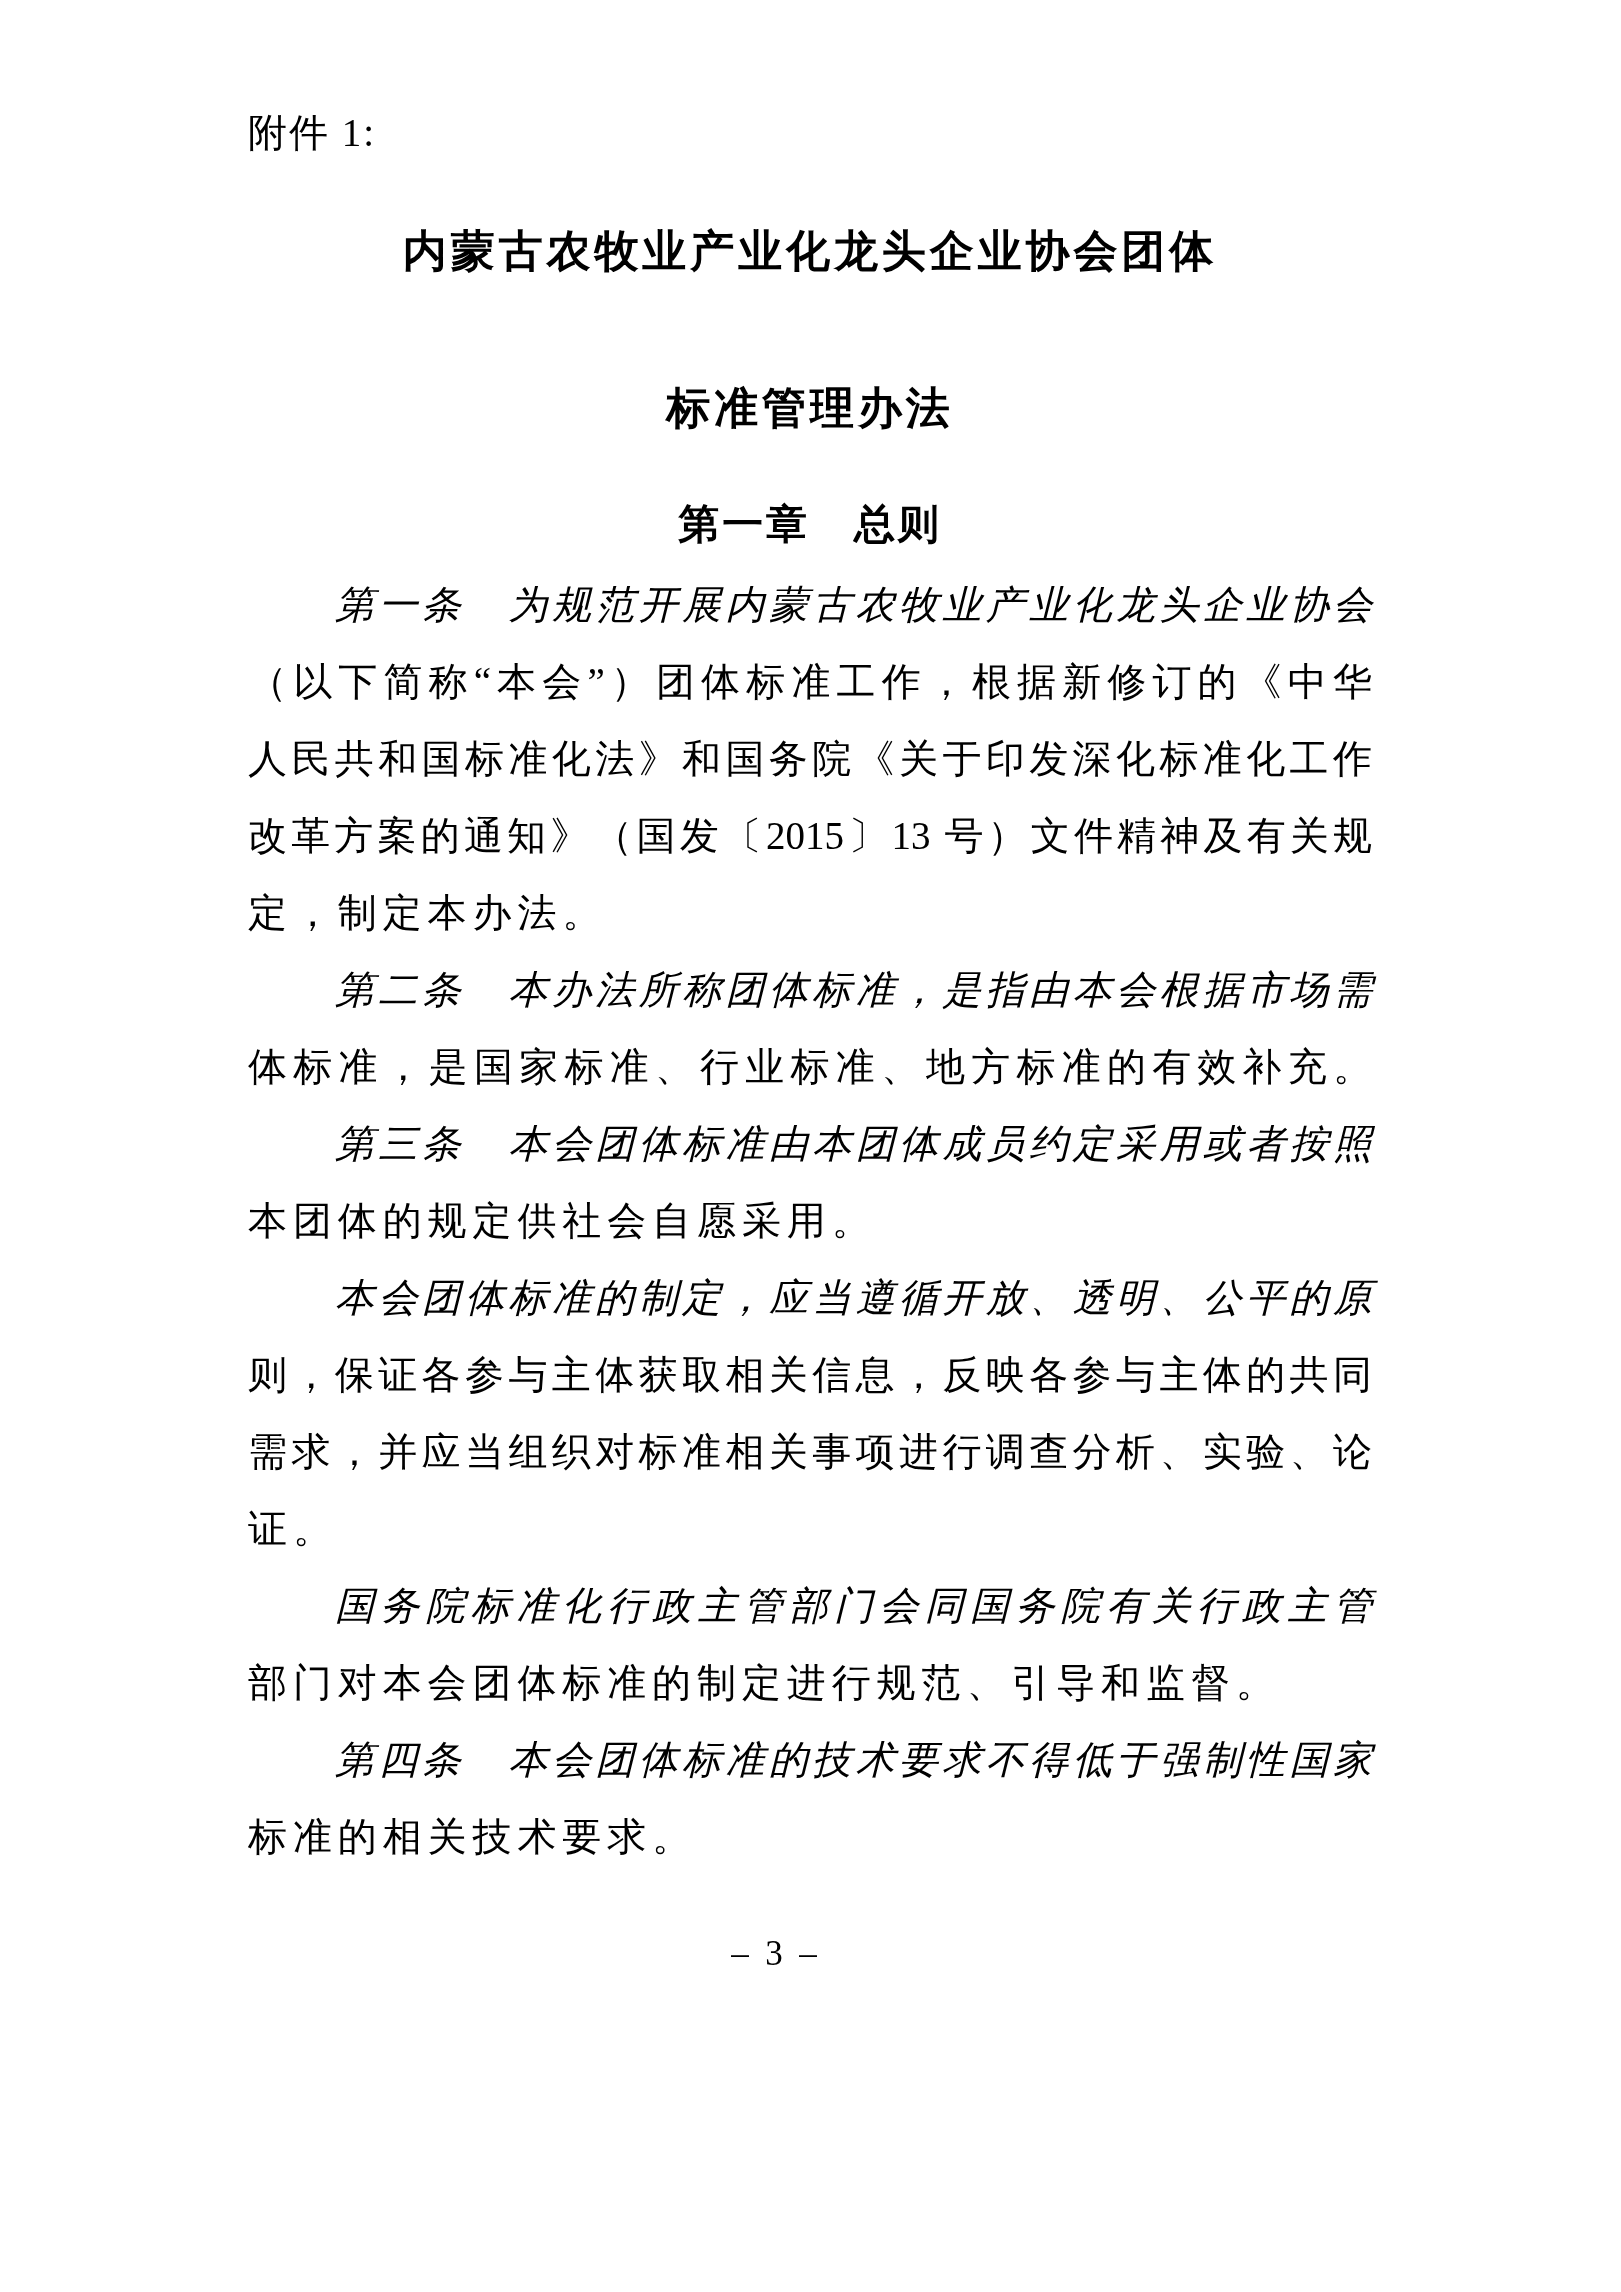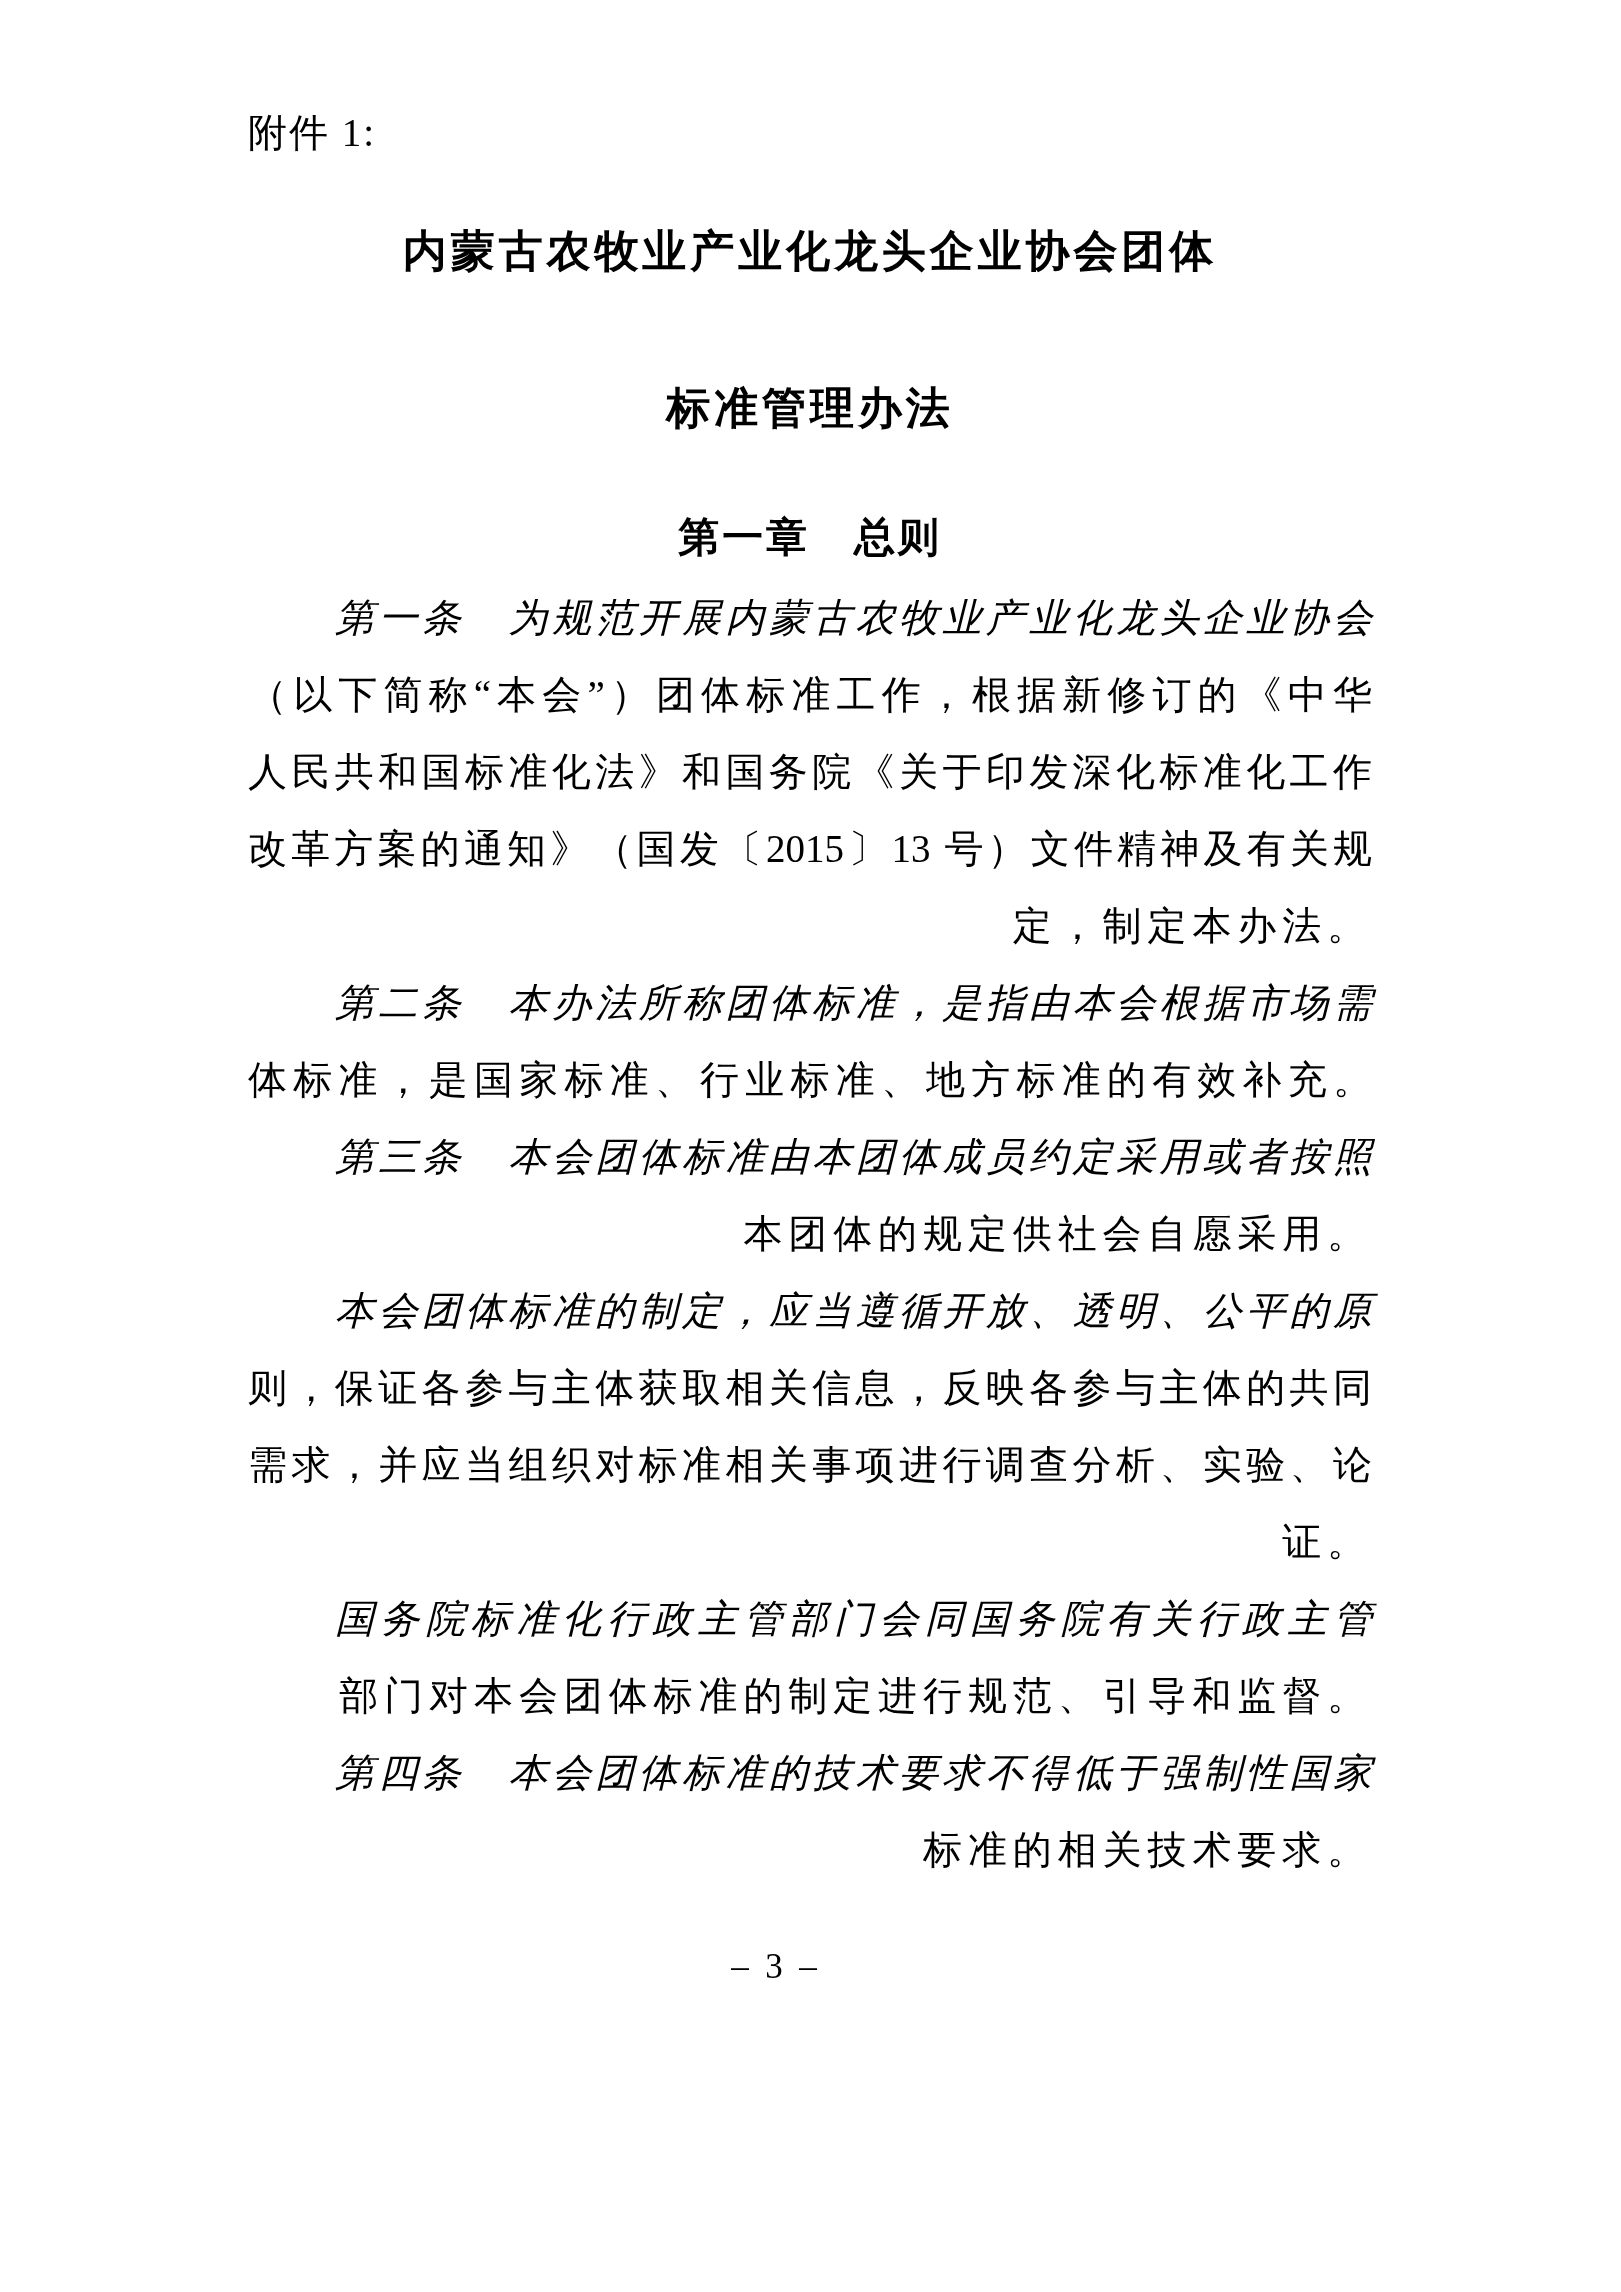--- a/index.html
+++ b/index.html
@@ -26,38 +26,37 @@
   }
   .title {
     margin: 15.7px 0 0 0;
     font-size: 44px;
     line-height: 157px;
     font-weight: bold;
     text-align: center;
     letter-spacing: 3.9px;
   }
   .chapter {
-    margin: 19px 0 0 0;
+    margin: 6px 0 0 0;
     font-size: 41px;
     line-height: 63px;
     font-weight: bold;
     text-align: center;
     letter-spacing: 2.9px;
     font-family: "Liberation Sans", "DejaVu Sans", sans-serif;
   }
   .doc-body {
     margin-top: 10.8px;
     font-size: 39px;
     line-height: 77px;
   }
   .doc-body p { margin: 0; padding: 0; }
   .bl {
     letter-spacing: 5.9px;
     white-space: nowrap;
-    text-align: right;
   }
   .bl.j {
     white-space: normal;
     letter-spacing: normal;
     text-align: justify;
     text-align-last: justify;
     text-justify: inter-character;
   }
   .bl.i { text-indent: 87px; font-style: italic; }
   .footer {

